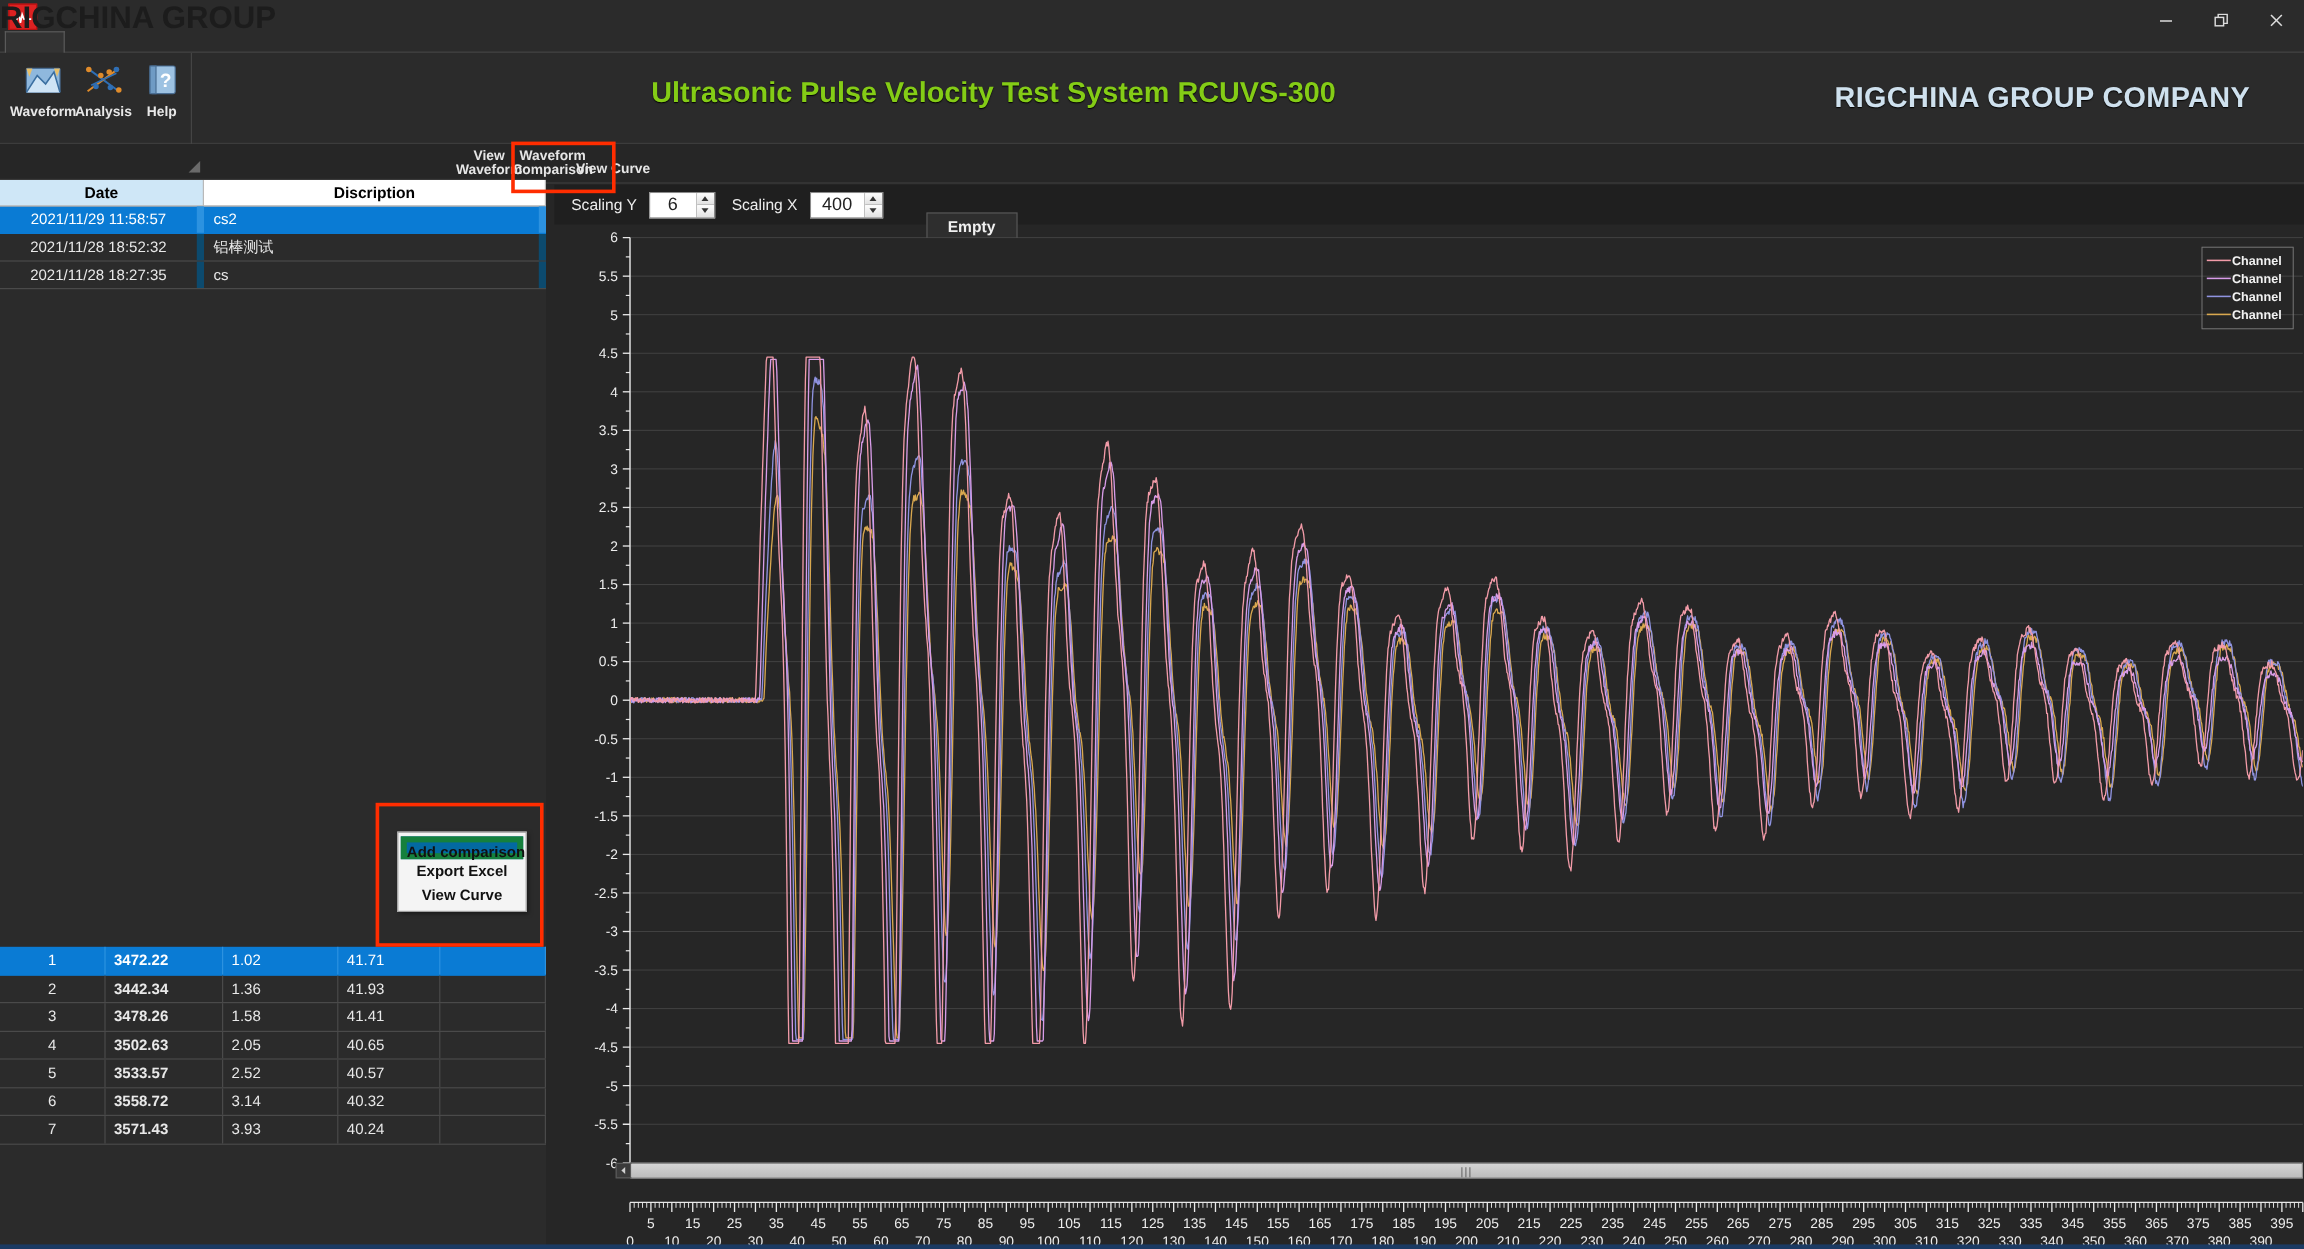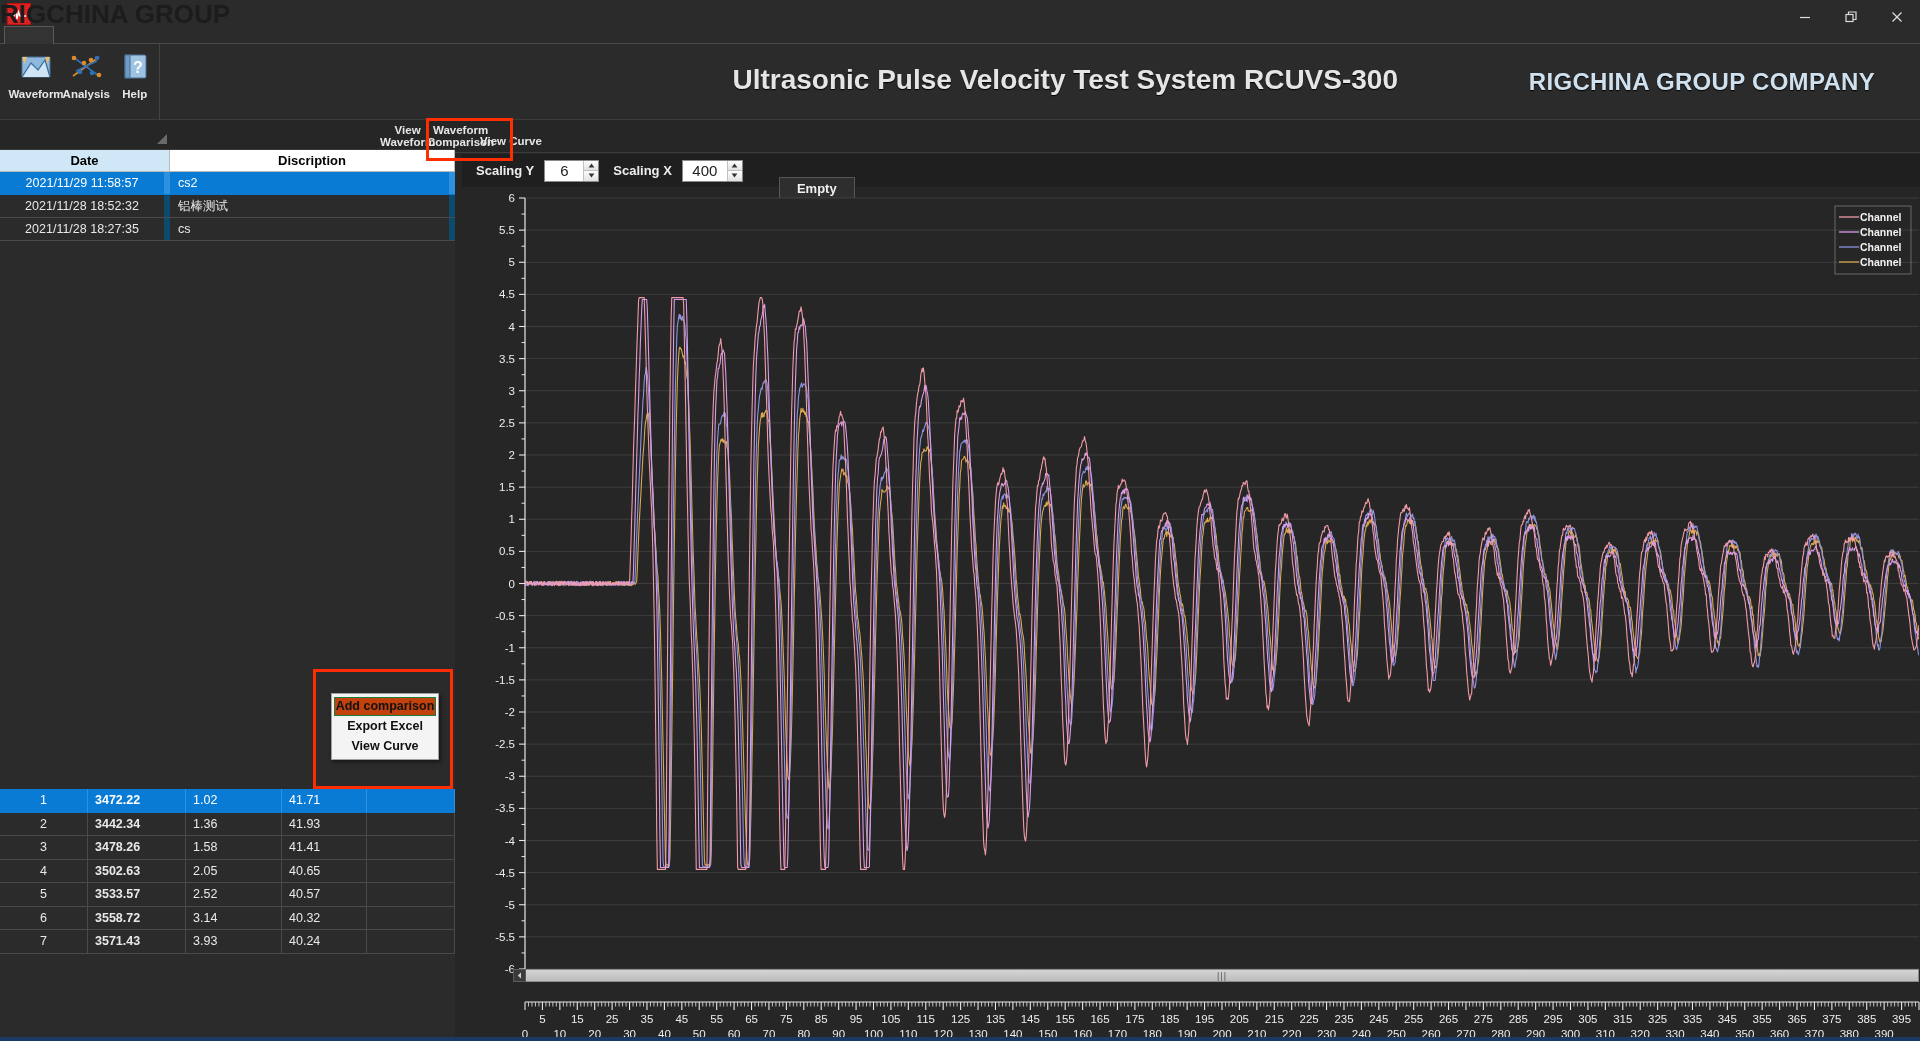--- a/index.html
+++ b/index.html
@@ -59,22 +59,22 @@
   }
   .ribbtn {
     width:52px; display:flex; flex-direction:column; align-items:center;
     gap:3px; cursor:default; padding-top:2px;
   }
   .ribbtn .lbl { font-size:11.5px; color:#e8e8e8; font-weight:bold; }
   .ico { width:36px; height:34px; position:relative; }
 
   .apptitle {
     position:absolute; left:258px; top:20px; width:1140px;
-    text-align:right;
-    font-size:28px; font-weight:bold; color:#e5e5e5;
+    text-align:center;
+    font-size:24px; font-weight:bold; color:#84cc16;
     text-shadow:0 1px 1px #000;
     white-space:nowrap;
   }
   .company {
     position:absolute; right:45px; top:24px;
     font-size:24px; font-weight:bold; color:#cfe1ee;
     text-shadow:0 1px 1px #000; letter-spacing:0.3px;
   }
 
   
@@ -137,21 +137,21 @@
     background:#f4f4f4; border:1px solid #a0a0a0;
     box-shadow:2px 2px 4px rgba(0,0,0,0.5);
     padding:2px 0;
     z-index:40;
   }
   .ctxmenu .mi {
     height:19px; line-height:19px; text-align:center;
     font-size:12.5px; font-weight:bold; color:#111;
     margin:1px 2px; cursor:default; white-space:nowrap;
   }
-  .ctxmenu .mi.sel { background:#c2410c; border:1px solid #15803d; line-height:17px; }
+  .ctxmenu .mi.sel { background:#0369a1; border:5px solid #15803d; line-height:17px; }
   .redbox { position:absolute; border:3px solid #ff2d00; z-index:35; pointer-events:none; }
 
   
   .rightpanel { position:absolute; left:455px; top:120px; width:1465px; height:921px; background:#262626; }
 
   .tabstrip {
     position:absolute; left:0; top:0; width:1465px; height:33px;
     border-bottom:1px solid #3d3d3d;
   }
   .vtab {
@@ -159,21 +159,21 @@
     display:flex; flex-direction:column; align-items:center; justify-content:center;
     font-size:11.5px; font-weight:bold; color:#e6e6e6; line-height:12.5px;
     padding:0 5px; cursor:default; text-align:center;
   }
   .vtab.active { }
 
   .ctrlbar {
     position:absolute; left:7px; top:34px; width:1458px; height:33px;
     background:#1f1f1f; display:flex; align-items:center; padding-left:14px; gap:0px;
   }
-  .ctl-lbl { font-size:13px; font-weight:bold; color:#ededed; }
+  .ctl-lbl { font-size:13px; font-weight:normal; color:#ededed; }
   .spin {
     display:inline-flex; align-items:stretch; height:22px;
     background:#fff; border:1px solid #8a8a8a; margin-left:10px;
   }
   .spin .fld {
     width:38px; font-size:15px; color:#222; display:flex; align-items:center;
     justify-content:center; background:#fff;
   }
   .spin .fld.wide { width:44px; }
   .spin .arrows { width:15px; display:flex; flex-direction:column; border-left:1px solid #c0c0c0; }

